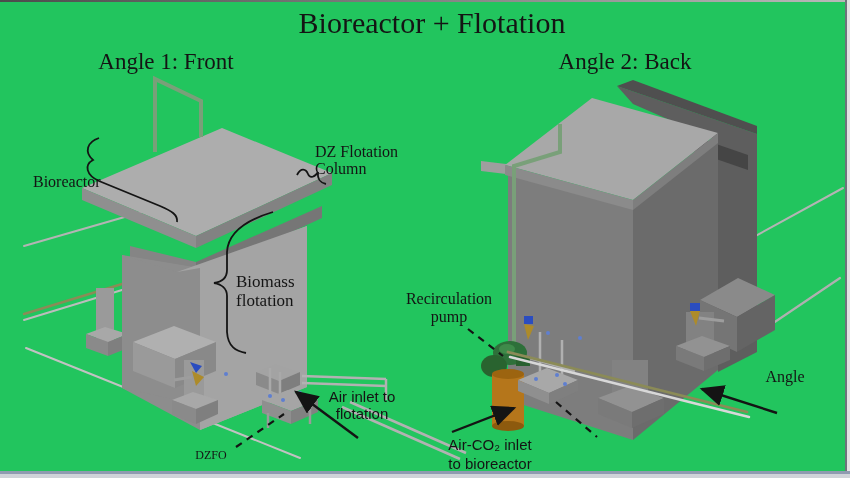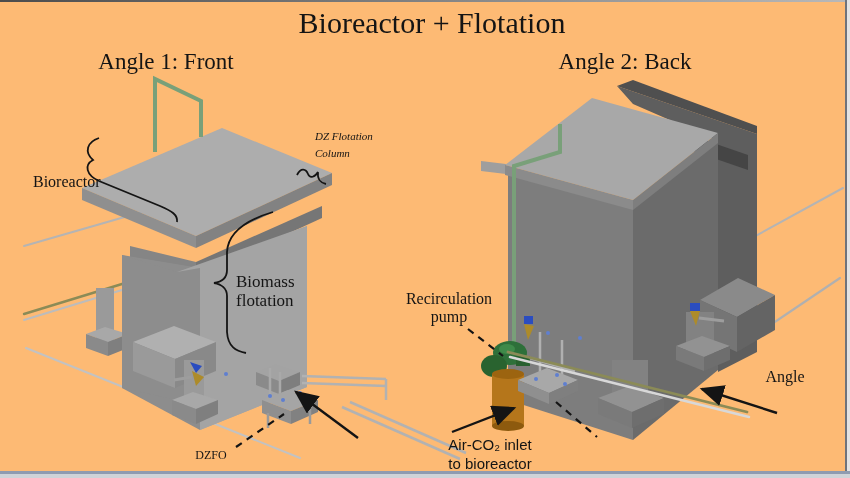--- a/index.html
+++ b/index.html
@@ -1,17 +1,17 @@
 <!DOCTYPE html>
 <html><head>
 <meta charset="utf-8">
 <style>
   html,body{margin:0;padding:0;background:#eef0f2;}
   #slide{
-    position:relative;width:850px;height:478px;background:#fdba74;
+    position:relative;width:850px;height:478px;background:#22c55e;
     overflow:hidden;font-family:"Liberation Serif",serif;color:#111;
   }
   .border-top{position:absolute;left:0;top:0;width:850px;height:2px;
     background:linear-gradient(to right,#4c4c4c,#b9b9b9);}
   .border-right{position:absolute;right:3px;top:0;width:2px;height:478px;background:#6e737b;}
   .border-right-outer{position:absolute;right:0;top:0;width:3px;height:478px;background:#e3e3e3;}
   .border-bottom{position:absolute;left:0;bottom:4px;width:850px;height:3px;background:#8f9bb0;}
   .border-bottom-outer{position:absolute;left:0;bottom:0;width:850px;height:4px;background:#cfd3d8;}
   svg#cad{position:absolute;left:0;top:0;}
   .lbl{position:absolute;white-space:nowrap;color:#141414;}
@@ -218,30 +218,34 @@
   </svg>
 
   <div class="lbl serif title ctr" style="left:432px;top:6px;">Bioreactor + Flotation</div>
 
   <div class="lbl serif heading ctr" style="left:166px;top:49px;">Angle 1: Front</div>
 
   <div class="lbl serif heading ctr" style="left:625px;top:49px;">Angle 2: Back</div>
 
   <div class="lbl serif" style="left:33px;top:173px;font-size:16px;">Bioreactor</div>
 
-  <div class="lbl serif" style="left:315px;top:128px;font-size:11px;line-height:17px;font-style:italic;">
+  <div class="lbl serif" style="left:315px;top:143px;font-size:16px;line-height:17px;">
     <span>DZ Flotation</span>
     <span>Column</span>
   </div>
 
   <div class="lbl serif" style="left:236px;top:272px;font-size:17px;line-height:19px;">
     <span>Biomass</span>
     <span>flotation</span>
   </div>
 
+  <div class="lbl sans ctr" style="left:362px;top:388px;font-size:15px;line-height:17px;">
+    <span>Air inlet to</span>
+    <span>flotation</span>
+  </div>
 
   <div class="lbl serif ctr" style="left:211px;top:448px;font-size:12px;">DZFO</div>
 
   <div class="lbl serif ctr" style="left:449px;top:290px;font-size:16px;line-height:18px;">
     <span>Recirculation</span>
     <span>pump</span>
   </div>
 
   <div class="lbl sans ctr" style="left:490px;top:435px;font-size:15px;line-height:19px;">
     <span>Air-CO₂ inlet</span>

